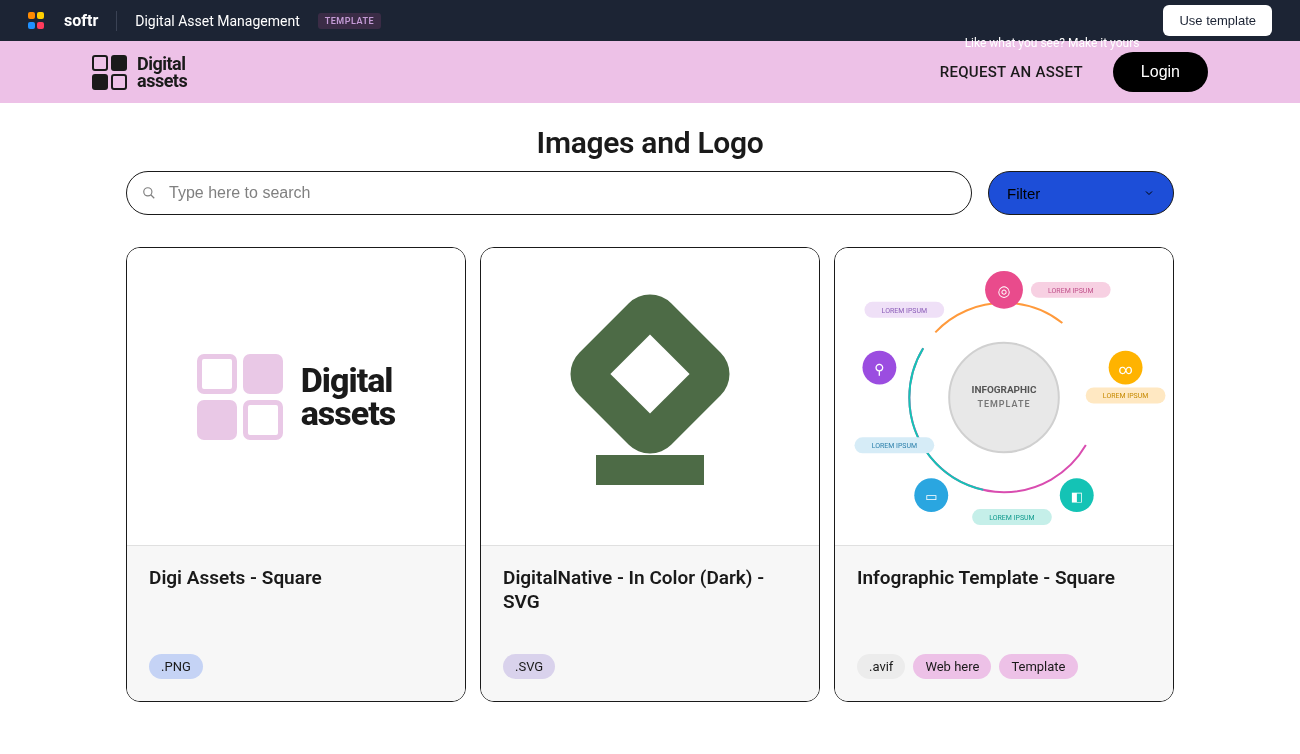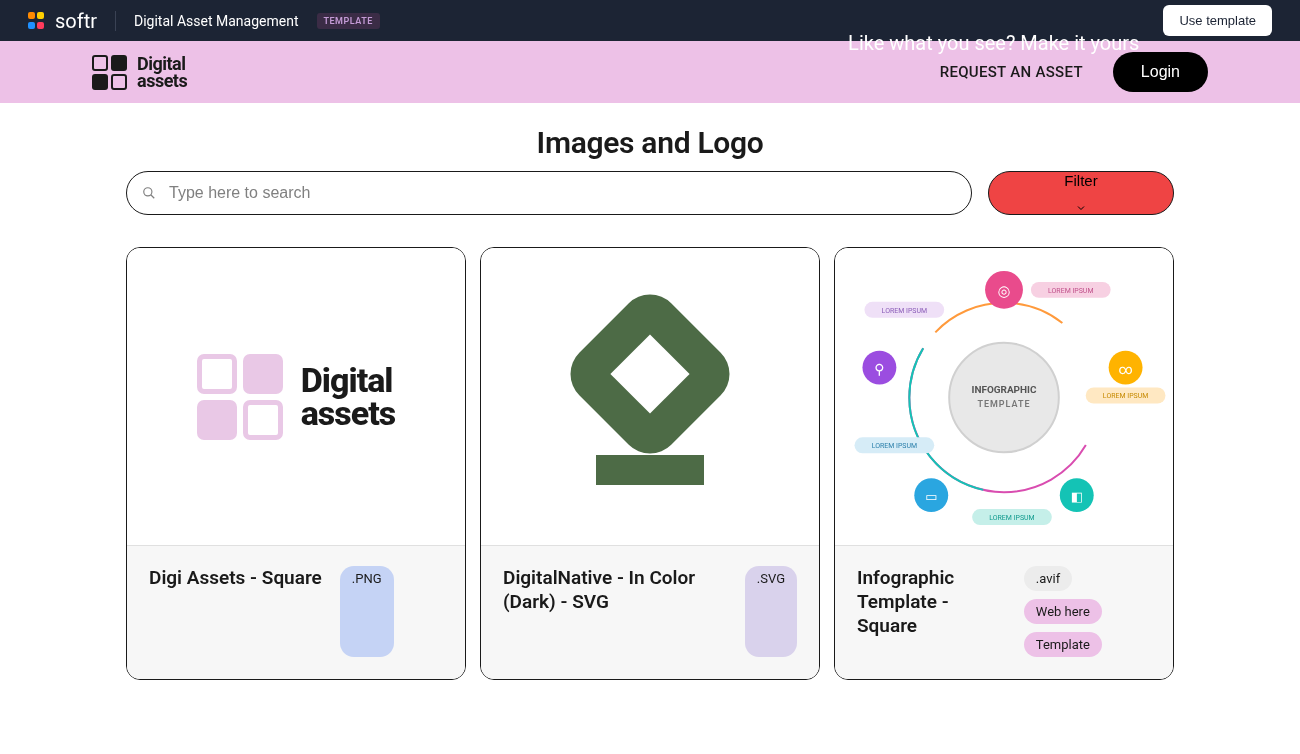--- a/index.html
+++ b/index.html
@@ -1,29 +1,29 @@
 <!DOCTYPE html>
 <html><head>
 <meta charset="utf-8">
 <style>
   * { box-sizing: border-box; margin: 0; padding: 0; }
   body { font-family: -apple-system, BlinkMacSystemFont, "Segoe UI", Roboto, Helvetica, Arial, sans-serif; background: #fff; color: #1a1a1a; }
   
   
   .topbar { background: #1c2434; color: #fff; height: 41px; display: flex; align-items: center; padding: 0 28px; justify-content: space-between; }
   .topbar-left { display: flex; align-items: center; gap: 18px; }
-  .softr-logo { display: flex; align-items: center; gap: 9px; font-weight: 400; font-size: 20px; }
+  .softr-logo { display: flex; align-items: center; gap: 18px; font-weight: 700; font-size: 16px; }
   .softr-dots { display: inline-flex; flex-wrap: wrap; width: 18px; height: 18px; gap: 2px; }
   .softr-dots span { width: 7px; height: 7px; border-radius: 2px; }
   .d1 { background:#ff8a00; } .d2 { background:#ffcf00; } .d3 { background:#1e90ff; } .d4 { background:#ff3b5c; }
   .topbar-divider { width:1px; height:20px; background:#3a4254; }
   .topbar-title { font-size: 14px; font-weight: 400; }
   .template-badge { background:#3b2c46; color:#c49bd6; font-size:9px; font-weight:600; letter-spacing:0.5px; padding:3px 7px; border-radius:3px; }
   .topbar-right { display:flex; align-items:center; gap:24px; }
-  .topbar-tagline { font-size:20px;margin-top:44px; }
+  .topbar-tagline { font-size:12px;margin-top:44px; }
   .use-template-btn { background:#fff; color:#1c2434; border:none; border-radius:6px; padding:8px 16px; font-size:13px; font-weight:500; cursor:pointer; }
   
   
   .navbar { background:#edc1e7; height:62px; display:flex; align-items:center; justify-content:space-between; padding:0 92px 0 92px; }
   .nav-logo { display:flex; align-items:center; gap:10px; }
   .nav-logo-squares { display:grid; grid-template-columns:repeat(2,16px); grid-template-rows:repeat(2,16px); gap:3px; }
   .sq { width:16px; height:16px; border-radius:3px; }
   .sq-outline { border:2.5px solid #1a1a1a; background:transparent; }
   .sq-filled { background:#1a1a1a; }
   .nav-logo-text { font-weight:700; font-size:18px; line-height:0.95; letter-spacing:-0.5px; }
@@ -33,30 +33,30 @@
   
   
   .page-title { text-align:center; font-size:30px; font-weight:600; margin:22px 0 11px; letter-spacing:-0.3px; }
   
   
   .controls { display:flex; gap:16px; padding:0 126px; margin-bottom:32px; }
   .search-wrap { flex:1; position:relative; }
   .search-input { width:100%; height:44px; border:1px solid #1a1a1a; border-radius:22px; padding:0 18px 0 42px; font-size:16px; outline:none; }
   .search-input::placeholder { color:#808080; }
   .search-icon { position:absolute; left:16px; top:50%; transform:translateY(-50%); width:14px; height:14px; color:#808080; }
-  .filter-btn { width:186px; height:44px; border:1px solid #1a1a1a; border-radius:22px; background:#ef4444; display:flex; align-items:center; justify-content:space-between; padding:0 18px; font-size:15px; cursor:pointer;flex-direction:column; }
+  .filter-btn { width:186px; height:44px; border:1px solid #1a1a1a; border-radius:22px; background:#1d4ed8; display:flex; align-items:center; justify-content:space-between; padding:0 18px; font-size:15px; cursor:pointer; }
   .chevron { width:12px; height:12px; }
   
   
   .grid { display:grid; grid-template-columns:repeat(3, 1fr); gap:14px; padding:0 126px 30px; }
   .card { border:1px solid #1a1a1a; border-radius:14px; overflow:hidden; display:flex; flex-direction:column; }
   .card-image { height:298px; background:#fff; display:flex; align-items:center; justify-content:center; border-bottom:1px solid #e0e0e0; position:relative; overflow:hidden; }
-  .card-body { background:#f7f7f7; padding:20px 22px 22px; flex:1; display:flex; flex-direction:row; gap:18px; }
+  .card-body { background:#f7f7f7; padding:20px 22px 22px; flex:1; display:flex; flex-direction:column; gap:18px; }
   .card-title { font-size:19px; font-weight:600; line-height:1.25; min-height:50px; }
-  .tags { display:flex; flex-wrap:wrap; gap:8px; }
+  .tags { display:flex; flex-wrap:wrap; gap:8px;margin-top:20px; }
   .tag { font-size:13px; padding:5px 12px; border-radius:14px; }
   .tag-png { background:#c5d3f5; }
   .tag-svg { background:#d9d2ec; }
   .tag-avif { background:#ececec; }
   .tag-webonly { background:#edc1e7; }
   .tag-template { background:#edc1e7; }
   
   
   .da-logo { display:flex; align-items:center; gap:18px; }
   .da-squares { display:grid; grid-template-columns:repeat(2,40px); grid-template-rows:repeat(2,40px); gap:6px; }

